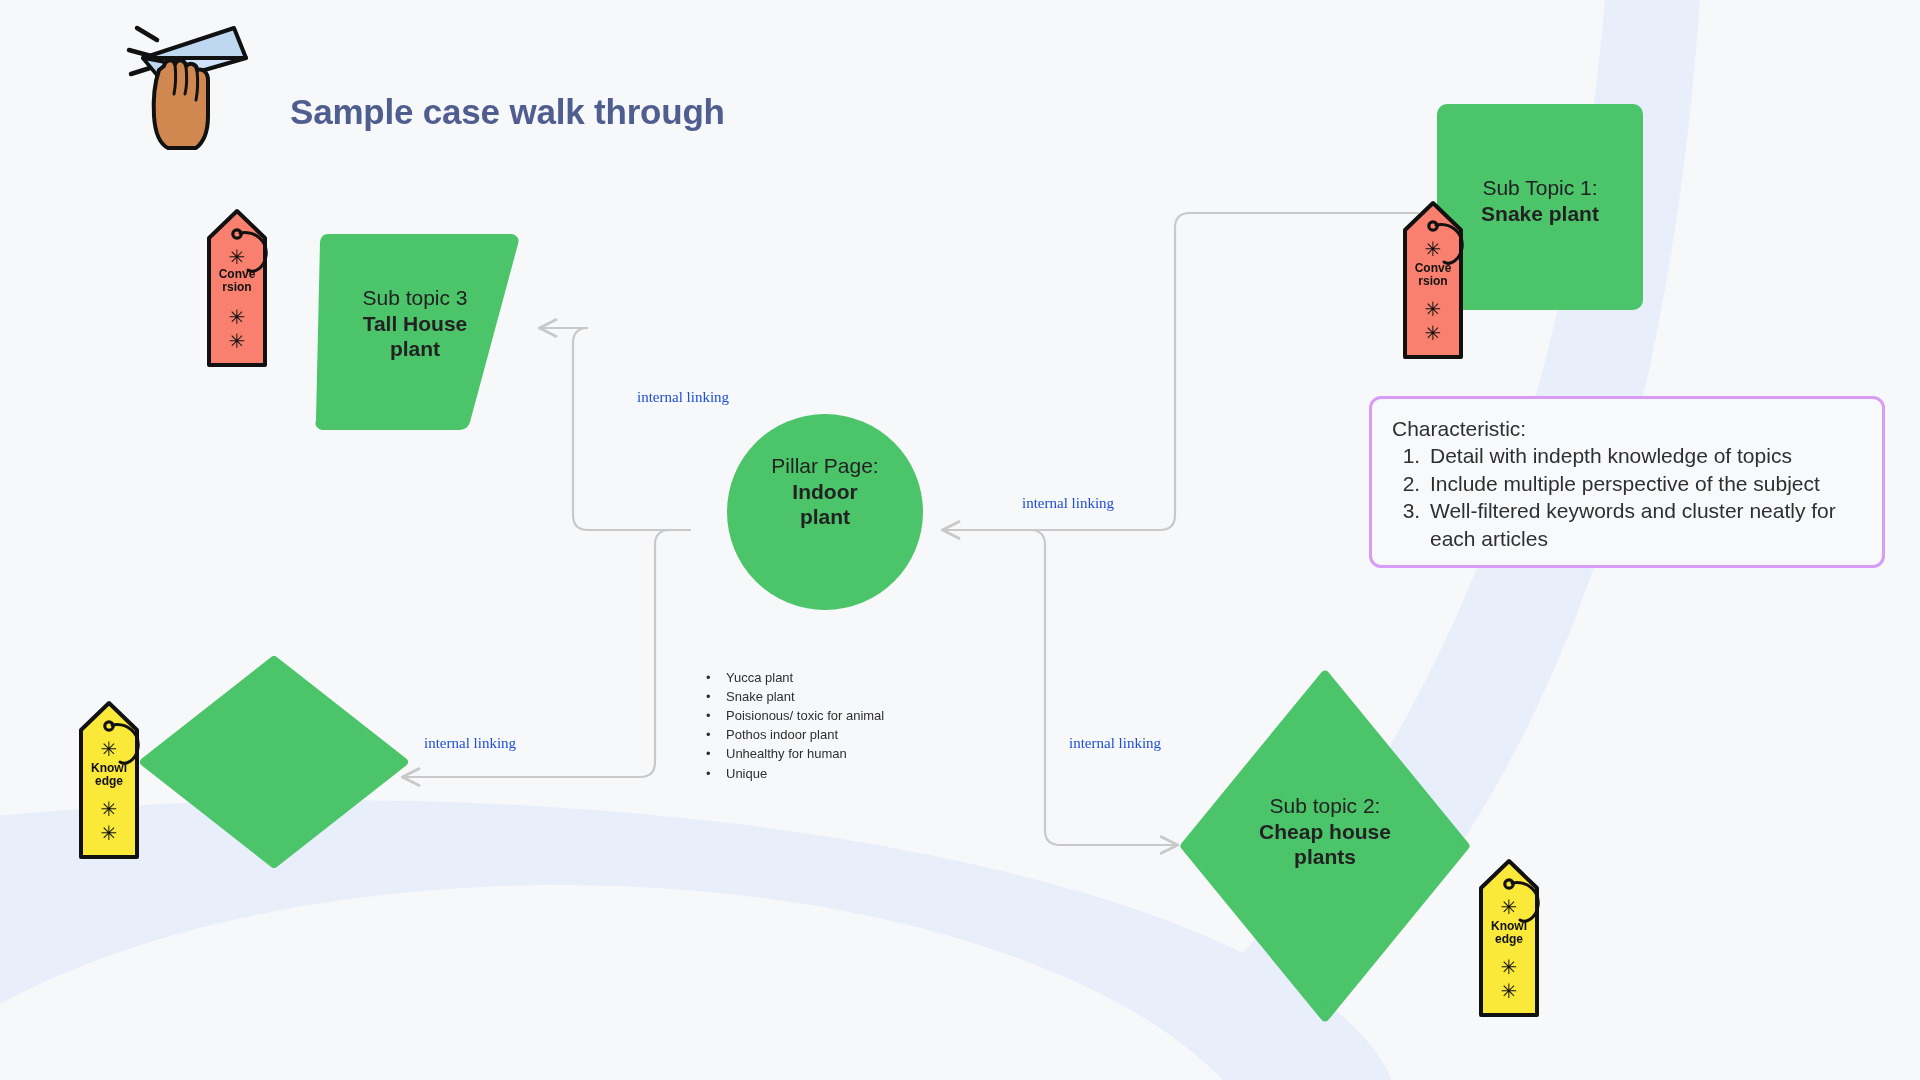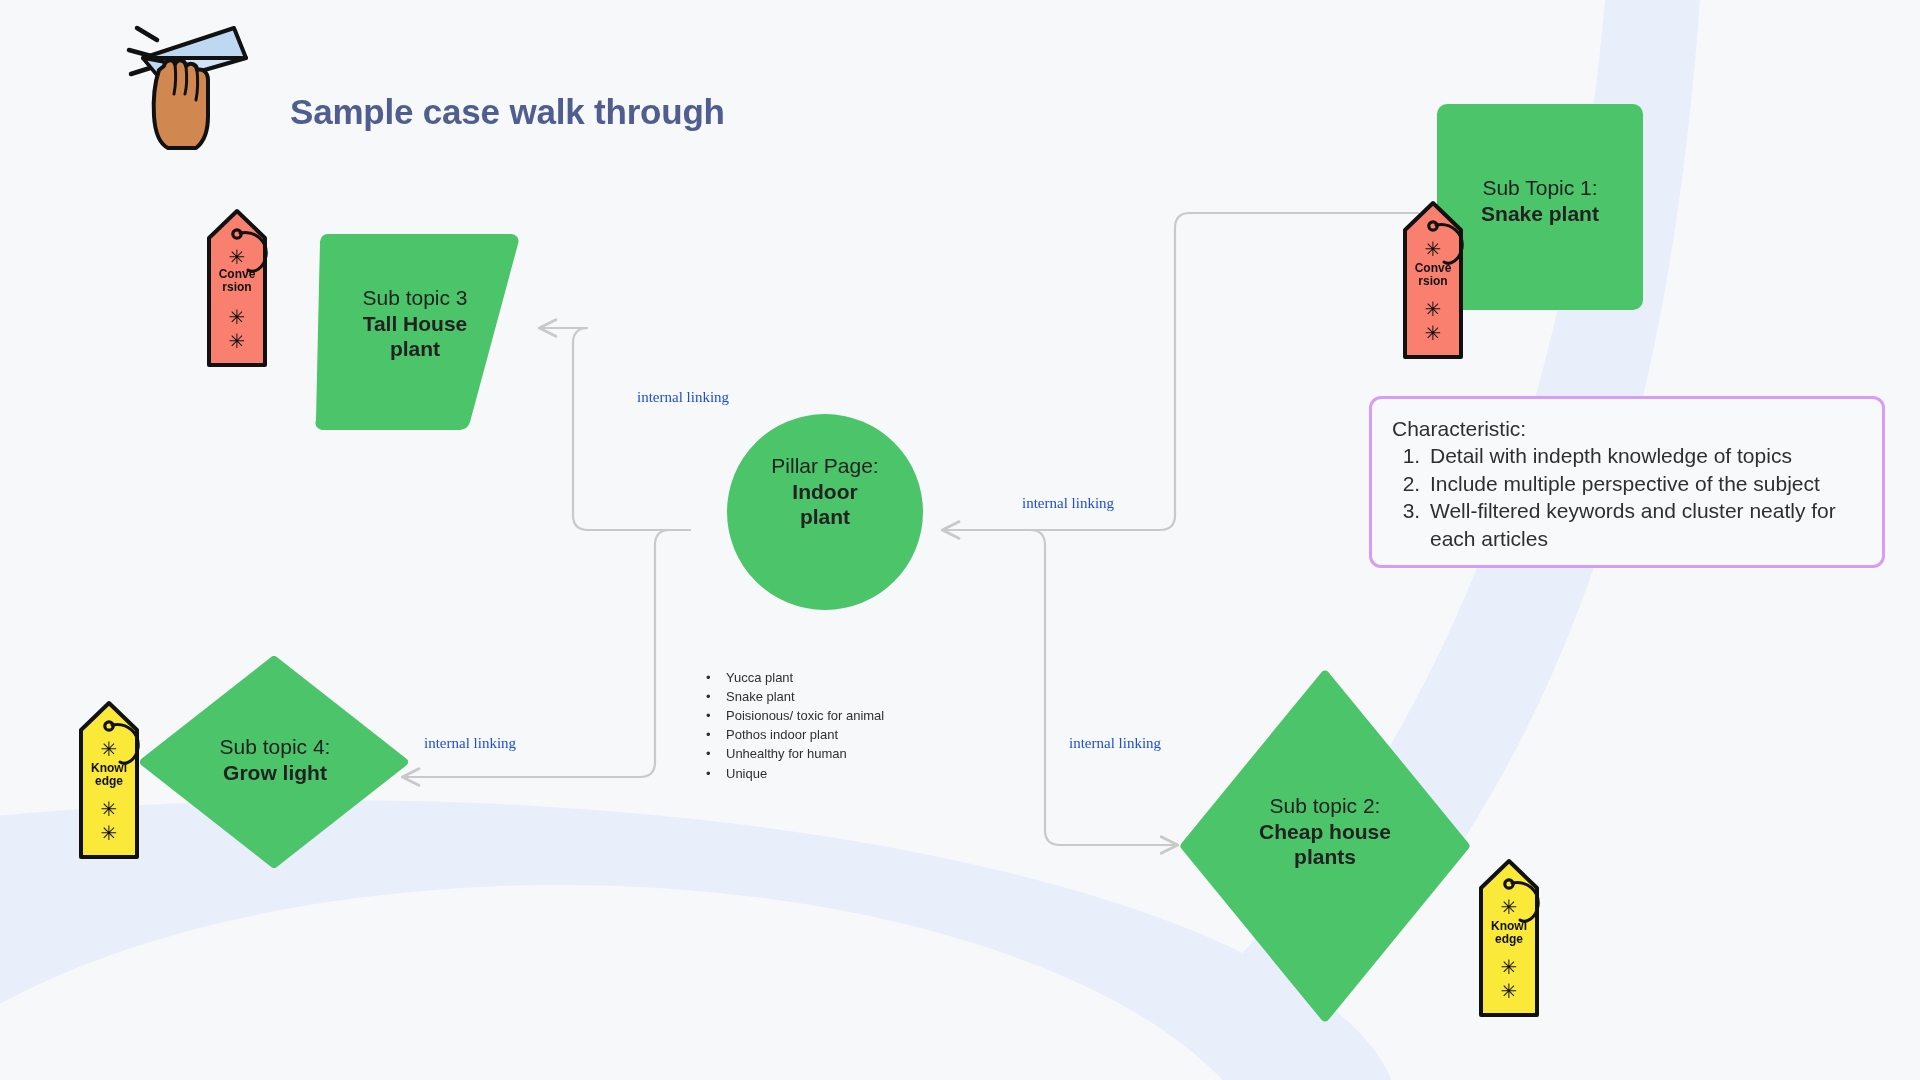--- a/index.html
+++ b/index.html
@@ -225,24 +225,20 @@
   <div class="shape" id="pillar-circle"></div>
   <div class="node-text" id="pillar-text">
     <span class="sub">Pillar Page:</span>
     <span class="title">Indoor</span>
     <span class="title">plant</span>
   </div>
 
   <svg class="shape" id="grow-light-shape" viewBox="0 0 268 212">
     <path d="M134,4 L264,106 L134,208 L4,106 Z" fill="#4cc46a" stroke="#4cc46a" stroke-width="8" stroke-linejoin="round"></path>
   </svg>
-  <div class="node-text" id="grow-light-text">
-    <span class="sub">Sub topic 4:</span>
-    <span class="title">Grow light</span>
-  </div>
 
   <svg class="shape" id="cheap-house-shape" viewBox="0 0 290 352">
     <path d="M145,5 L285,176 L145,347 L5,176 Z" fill="#4cc46a" stroke="#4cc46a" stroke-width="9" stroke-linejoin="round"></path>
   </svg>
   <div class="node-text" id="cheap-house-text">
     <span class="sub">Sub topic 2:</span>
     <span class="title">Cheap house</span>
     <span class="title">plants</span>
   </div>
 

